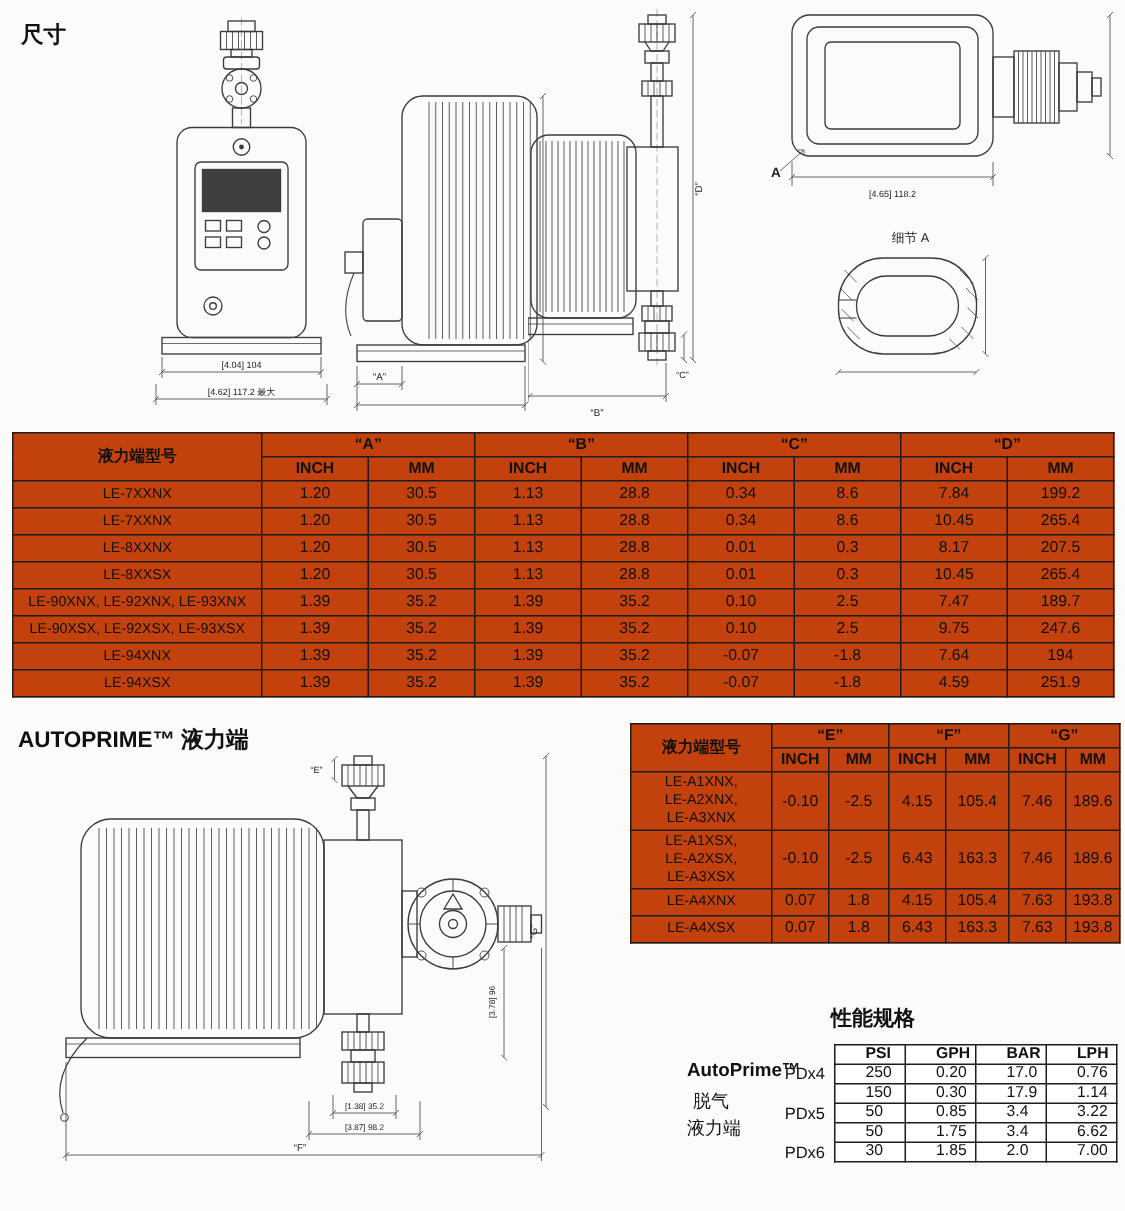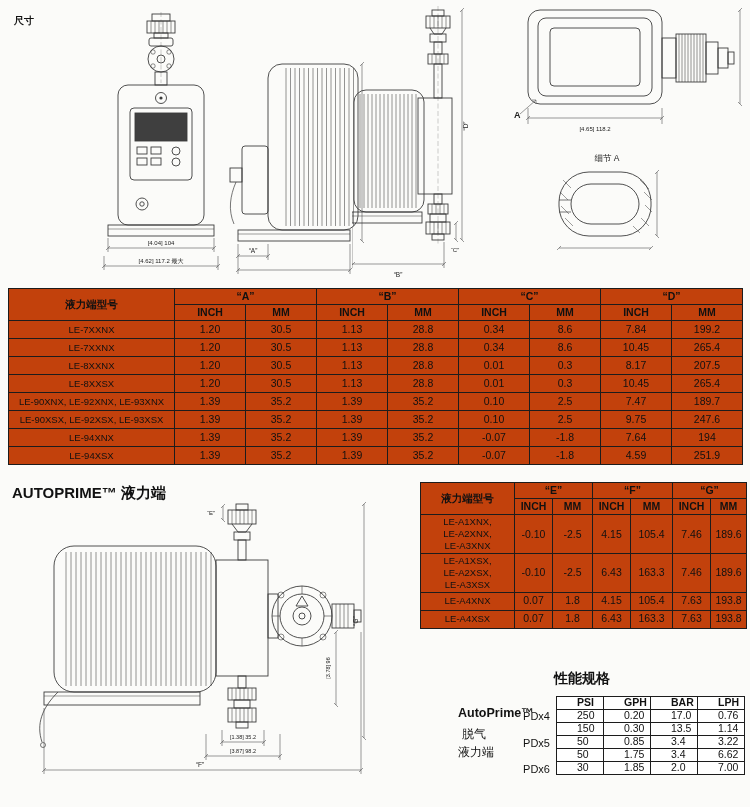--- a/index.html
+++ b/index.html
@@ -3,21 +3,21 @@
 <meta charset="utf-8">
 <style>
   * { box-sizing: border-box; }
   html,body { margin:0; padding:0; }
   body {
     width:750px; height:807px; position:relative; overflow:hidden;
     background:#fbfbf9; color:#111;
     font-family:"Liberation Sans", sans-serif;
   }
   .abs { position:absolute; }
-  .page-title { font-size:10px; font-weight:bold; }
+  .page-title { font-size:15px; font-weight:bold; }
   .section-title { font-size:15px; font-weight:bold; }
   .perf-title { font-size:14px; font-weight:bold; }
 
   svg text { font-family:"Liberation Sans", sans-serif; fill:#222; }
 
   table.dim-table {
     position:absolute; border-collapse:collapse; table-layout:fixed; background:#c2410c;
   }
   table.dim-table th, table.dim-table td {
     border:1px solid #1c1c1c; text-align:center; vertical-align:middle;
@@ -485,21 +485,21 @@
     <tbody>
       <tr>
         <td>250</td>
         <td>0.20</td>
         <td>17.0</td>
         <td>0.76</td>
       </tr>
       <tr>
         <td>150</td>
         <td>0.30</td>
-        <td>13.5</td>
+        <td>17.9</td>
         <td>1.14</td>
       </tr>
       <tr>
         <td>50</td>
         <td>0.85</td>
         <td>3.4</td>
         <td>3.22</td>
       </tr>
       <tr>
         <td>50</td>

